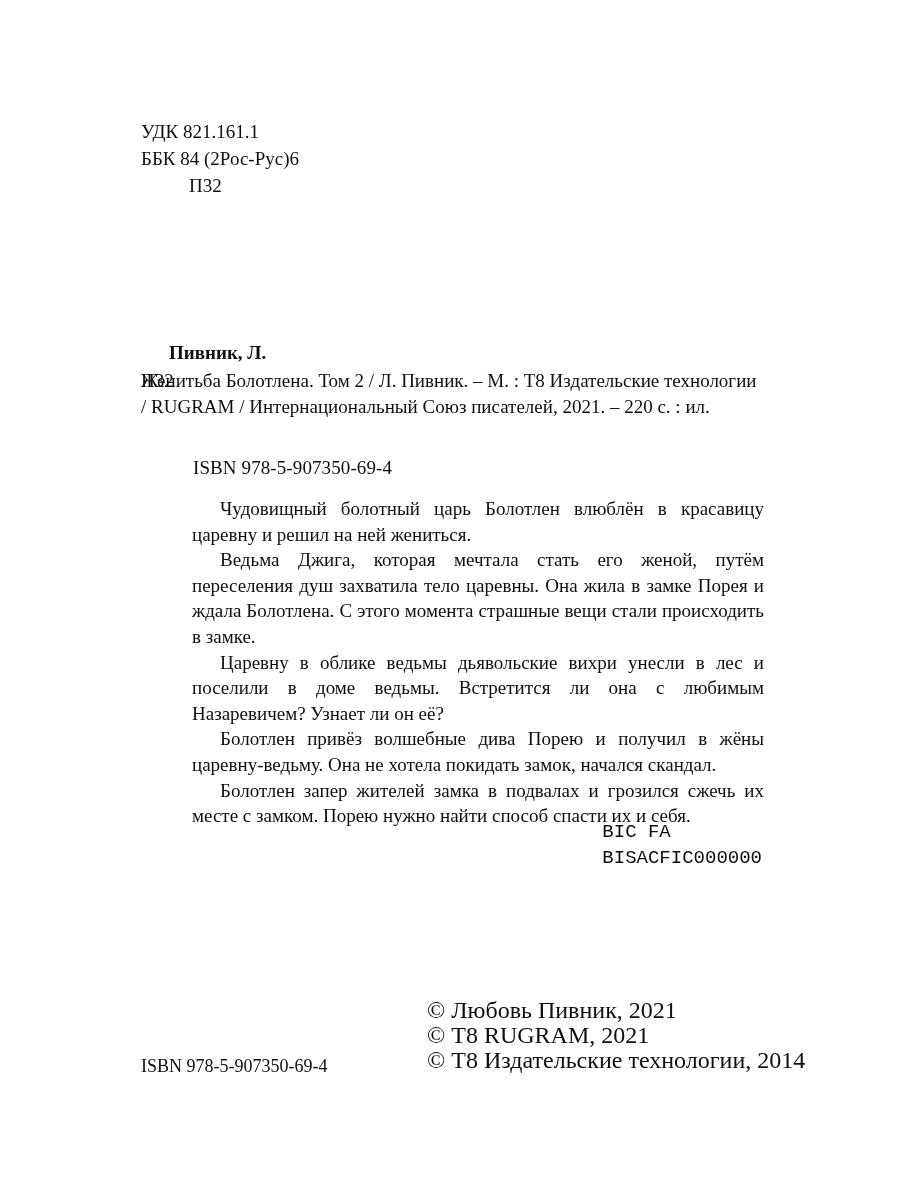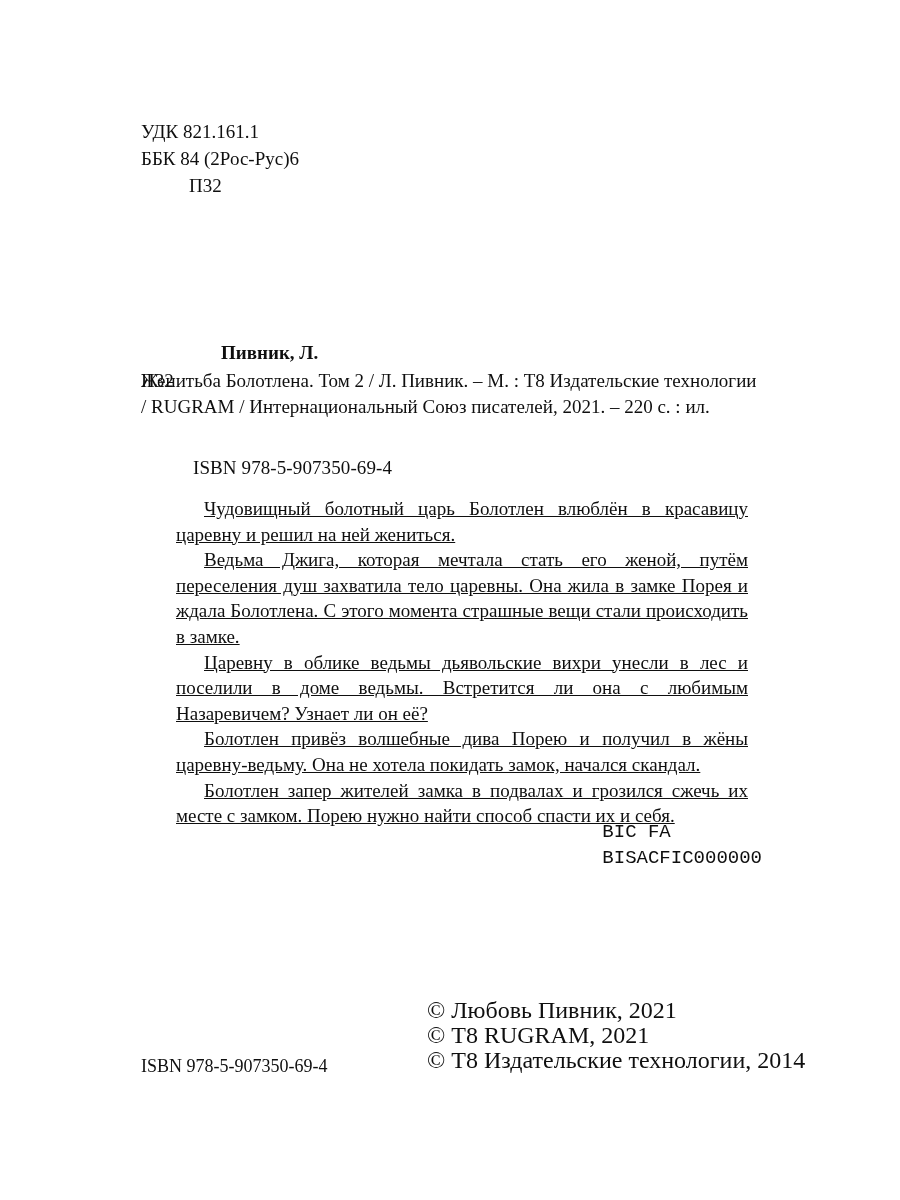--- a/index.html
+++ b/index.html
@@ -40,21 +40,21 @@
   
   .biblio {
     position: absolute;
     left: 141px;
     top: 340px;
     width: 620px;
   }
   .biblio .author {
     font-size: 19px;
     font-weight: bold;
-    margin-left: 80px;
+    margin-left: 28px;
     line-height: 26px;
   }
   .biblio .record {
     position: relative;
     font-size: 19px;
     line-height: 25.5px;
     margin-top: 2px;
   }
   .biblio .record .shelfmark {
     position: absolute;
@@ -71,27 +71,26 @@
     position: absolute;
     left: 193px;
     top: 457px;
     font-size: 19px;
     letter-spacing: 0.1px;
   }
 
   
   .annotation {
     position: absolute;
-    left: 176px;
+    left: 192px;
     top: 496px;
     width: 572px;
     font-size: 19px;
     line-height: 25.6px;
     text-align: justify;
-    text-decoration: underline;
   }
   .annotation p {
     margin: 0;
     text-indent: 28px;
   }
 
   
   .codes {
     position: absolute;
     right: 138px;

